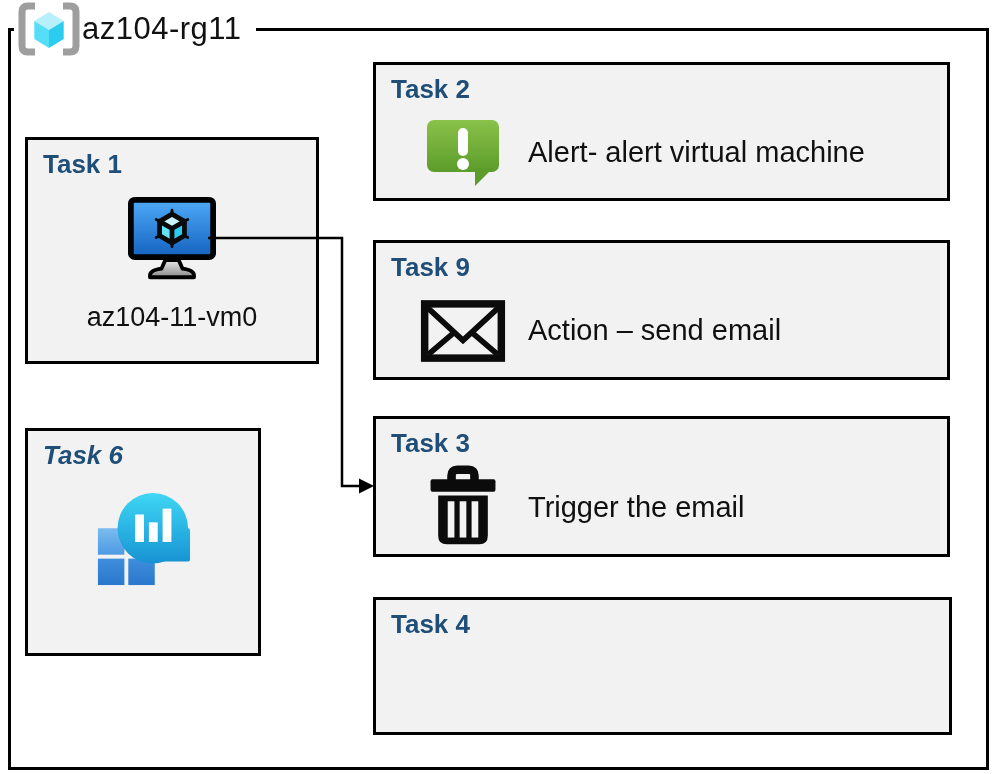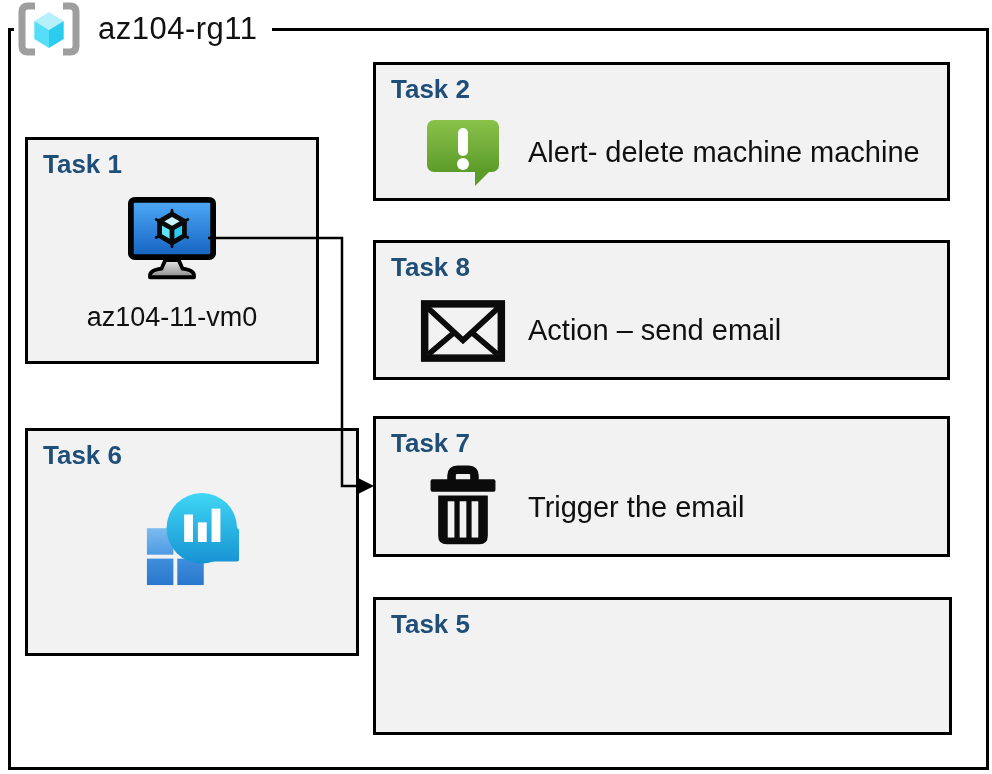--- a/index.html
+++ b/index.html
@@ -6,37 +6,37 @@
   html,body { background:#ffffff; }
   body { font-family:"Liberation Sans", sans-serif; }
   .canvas { position:relative; width:992px; height:774px; background:#fff; overflow:hidden; }
 
   .rg-container {
     position:absolute; left:8px; top:28px; width:981px; height:742px;
     border:3px solid var(--box-border,#000);
   }
   .rg-label {
     position:absolute; left:14px; top:0; height:58px;
-    display:flex; align-items:center; gap:16px;
+    display:flex; align-items:center; 
     background:#fff; padding:0 14px 0 2px; z-index:5;
   }
   .rg-label .rg-name { font-size:31px; color:#111; letter-spacing:0.5px; }
 
   .task-box {
     position:absolute; background:var(--box-bg,#f2f2f2);
     border:3px solid var(--box-border,#000);
     display:flex; flex-direction:column;
   }
   .task-title {
     color:var(--task-title,#1f4e79); font-weight:bold; font-size:26px;
     padding:8px 0 0 15px; line-height:1.3; flex:0 0 auto;
   }
   
   #task1 { left:25px;  top:137px; width:294px; height:227px; }
-  #task6 { left:25px;  top:428px; width:334px; height:228px; }
+  #task6 { left:25px;  top:428px; width:236px; height:228px;font-style:italic; }
   .task-col { flex:1; display:flex; flex-direction:column; align-items:center; }
   .task-col .icon-wrap { flex:0 0 auto; }
   #task1 .icon-wrap { margin-top:13px; }
   #task6 .icon-wrap { margin-top:16px; }
   .task-col .task-label { font-size:27px; color:#101010; }
   #task1 .task-label { margin-top:15px; }
   #task6 .task-label { margin-top:17px; }
 
   
   #task2 { left:373px; top:62px;  width:577px; height:139px; }
@@ -144,57 +144,57 @@
               <stop offset="0" stop-color="#8ac24a"></stop>
                 <stop offset="1" stop-color="#5c9c2a"></stop>
             </linearGradient>
           </defs>
           <rect x="2" y="6" width="72" height="52" rx="7" fill="url(#alertG)"></rect>
           <polygon points="50,54 68,54 50,72" fill="#5c9c2a"></polygon>
           <rect x="33" y="14" width="10" height="28" rx="5" fill="#fff"></rect>
           <circle cx="38" cy="50" r="6" fill="#fff"></circle>
         </svg>
       </div>
-      <div class="task-label">Alert- delete machine machine</div>
+      <div class="task-label">Alert- alert virtual machine</div>
     </div>
   </div>
 
   <div class="task-box" id="task3">
-    <div class="task-title">Task 8</div>
+    <div class="task-title">Task 9</div>
     <div class="task-row">
       <div class="icon-wrap">
         <svg width="88" height="66" viewBox="0 0 92 68">
           <rect x="5" y="5" width="82" height="58" fill="none" stroke="#0b0b0b" stroke-width="8"></rect>
           <path d="M8 9 L46 44 L84 9" fill="none" stroke="#0b0b0b" stroke-width="6"></path>
           <path d="M9 59 L36 36 M83 59 L56 36" fill="none" stroke="#0b0b0b" stroke-width="6"></path>
         </svg>
       </div>
       <div class="task-label">Action – send email</div>
     </div>
   </div>
 
   <div class="task-box" id="task4">
-    <div class="task-title">Task 7</div>
+    <div class="task-title">Task 3</div>
     <div class="task-row">
       <div class="icon-wrap">
         <svg width="72" height="84" viewBox="0 0 74 88">
           <path d="M25 16 V11 Q25 5 31 5 H43 Q49 5 49 11 V16" fill="none" stroke="#0b0b0b" stroke-width="9"></path>
           <rect x="3" y="15" width="68" height="13" rx="2" fill="#0b0b0b"></rect>
           <path d="M11 32 H63 V74 Q63 83 54 83 H20 Q11 83 11 74 Z" fill="#0b0b0b"></path>
           <rect x="21" y="38" width="7" height="38" fill="#f2f2f2"></rect>
           <rect x="33.5" y="38" width="7" height="38" fill="#f2f2f2"></rect>
           <rect x="46" y="38" width="7" height="38" fill="#f2f2f2"></rect>
         </svg>
       </div>
       <div class="task-label">Trigger the email</div>
     </div>
   </div>
 
   <div class="task-box" id="task5">
-    <div class="task-title">Task 5</div>
+    <div class="task-title">Task 4</div>
   </div>
 
   <svg class="connector-layer">
     <polyline points="208,238 342,238 342,486 360,486" fill="none" stroke="#000" stroke-width="2.5"></polyline>
     <polygon points="359,478.5 374,486 359,493.5" fill="#000"></polygon>
   </svg>
 
 </div>
 
 </body></html>

